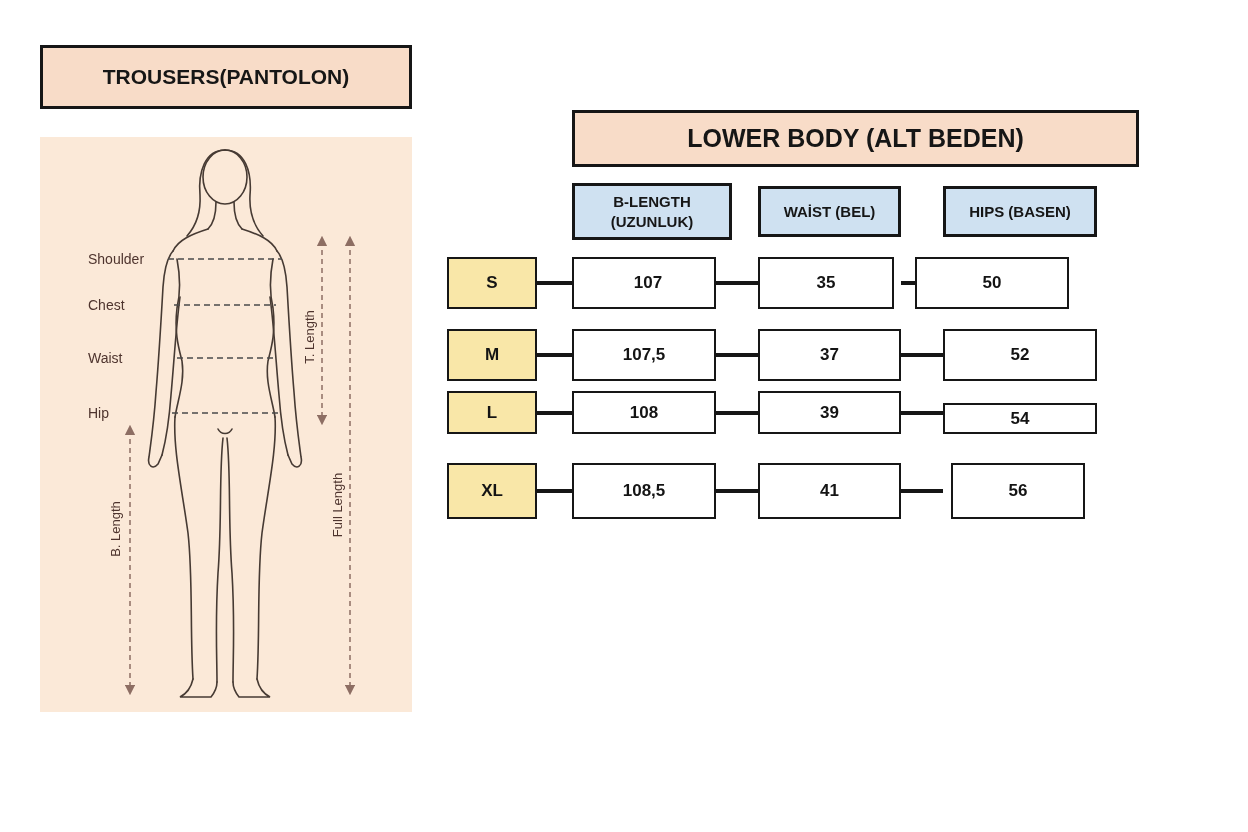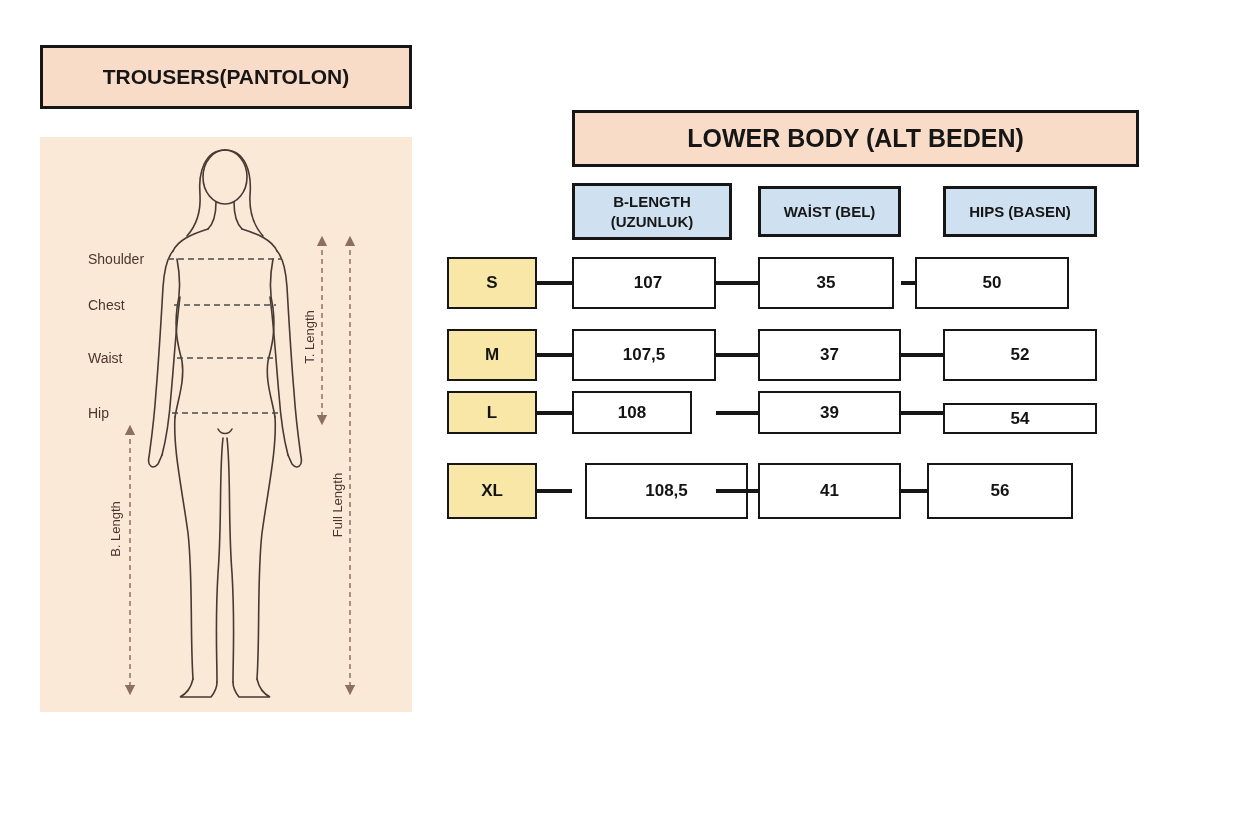--- a/index.html
+++ b/index.html
@@ -127,28 +127,28 @@
   <div class="cell" style="left:125px; width:144px;">107,5</div>
   <div class="conn" style="left:269px; width:42px;"></div>
   <div class="cell" style="left:311px; width:143px;">37</div>
   <div class="conn" style="left:454px; width:42px;"></div>
   <div class="cell" style="left:496px; width:154px;">52</div>
 </div>
 
 <div class="row" style="top:391px; height:43px;">
   <div class="cell size-cell" style="left:0; width:90px;">L</div>
   <div class="conn" style="left:90px; width:35px;"></div>
-  <div class="cell" style="left:125px; width:120px;">108</div>
+  <div class="cell" style="left:125px; width:144px;">108</div>
   <div class="conn" style="left:269px; width:42px;"></div>
   <div class="cell" style="left:311px; width:143px;">39</div>
   <div class="conn" style="left:454px; width:42px;"></div>
   <div class="cell" style="left:496px; width:154px;margin-top:12px;">54</div>
 </div>
 
 <div class="row" style="top:463px; height:56px;">
   <div class="cell size-cell" style="left:0; width:90px;">XL</div>
   <div class="conn" style="left:90px; width:35px;"></div>
-  <div class="cell" style="left:138px; width:163px;">108,5</div>
+  <div class="cell" style="left:125px; width:144px;">108,5</div>
   <div class="conn" style="left:269px; width:42px;"></div>
   <div class="cell" style="left:311px; width:143px;">41</div>
   <div class="conn" style="left:454px; width:42px;"></div>
-  <div class="cell" style="left:480px; width:146px;">56</div>
+  <div class="cell" style="left:504px; width:134px;">56</div>
 </div>
 
 </body></html>

